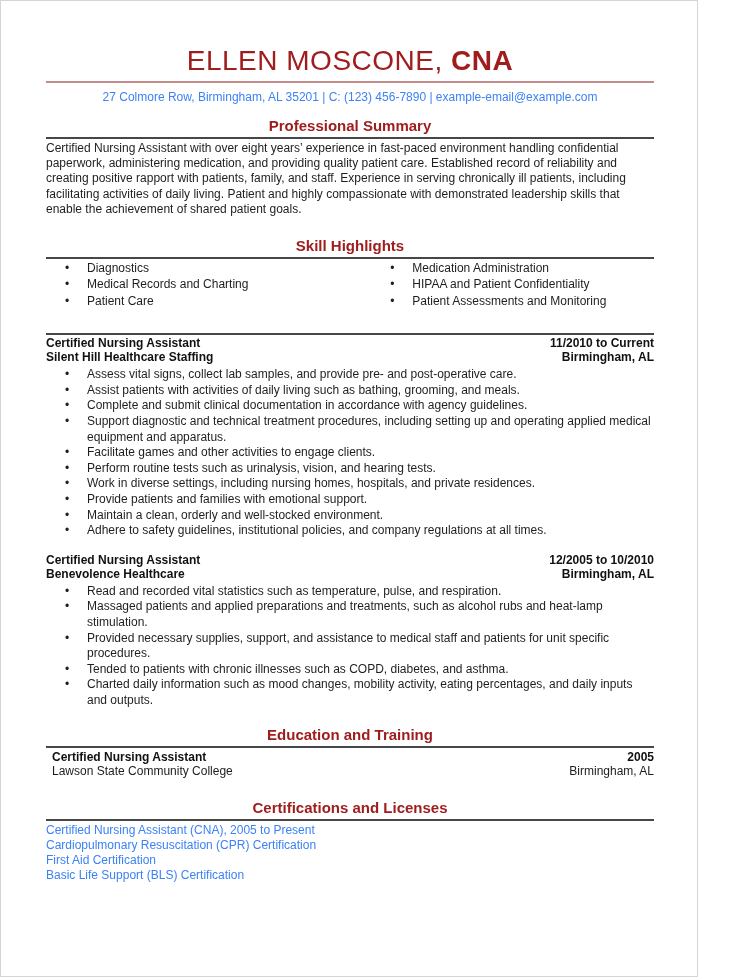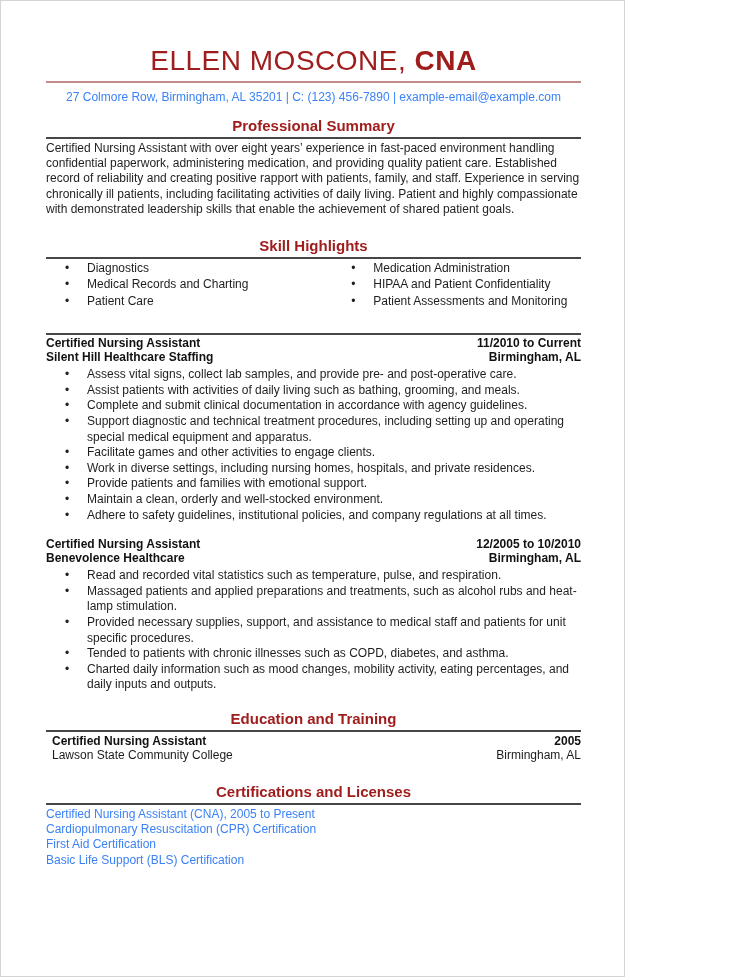--- a/index.html
+++ b/index.html
@@ -6,21 +6,21 @@
     margin: 0;
     padding: 0;
     background: #ffffff;
     width: 755px;
     height: 977px;
     font-family: "Liberation Sans", sans-serif;
     color: #1c1c1c;
   }
   .page {
     box-sizing: border-box;
-    width: 625px;
+    width: 698px;
     height: 977px;
     border: 1px solid #d5d5d5;
     padding: 44px 43px 0 45px;
     overflow: hidden;
     background: #ffffff;
   }
   
   .name {
     text-align: center;
     font-size: 28px;
@@ -175,22 +175,23 @@
           </div>
           <div class="job-row">
             <span>Silent Hill Healthcare Staffing</span>
             <span>Birmingham, AL</span>
           </div>
           <ul class="bullets">
 
           <li>Assess vital signs, collect lab samples, and provide pre- and post-operative care.</li>
             <li>Assist patients with activities of daily living such as bathing, grooming, and meals.</li>
             <li>Complete and submit clinical documentation in accordance with agency guidelines.</li>
-            <li>Support diagnostic and technical treatment procedures, including setting up and operating special medical equipment and apparatus.</li>
+            <li>Support diagnostic and technical treatment procedures, including setting up and operating applied medical equipment and apparatus.</li>
             <li>Facilitate games and other activities to engage clients.</li>
+            <li>Perform routine tests such as urinalysis, vision, and hearing tests.</li>
             <li>Work in diverse settings, including nursing homes, hospitals, and private residences.</li>
             <li>Provide patients and families with emotional support.</li>
             <li>Maintain a clean, orderly and well-stocked environment.</li>
             <li>Adhere to safety guidelines, institutional policies, and company regulations at all times.</li>
           </ul>
         </div>
 
         <div class="job">
           <div class="job-row">
             <span>Certified Nursing Assistant</span>

